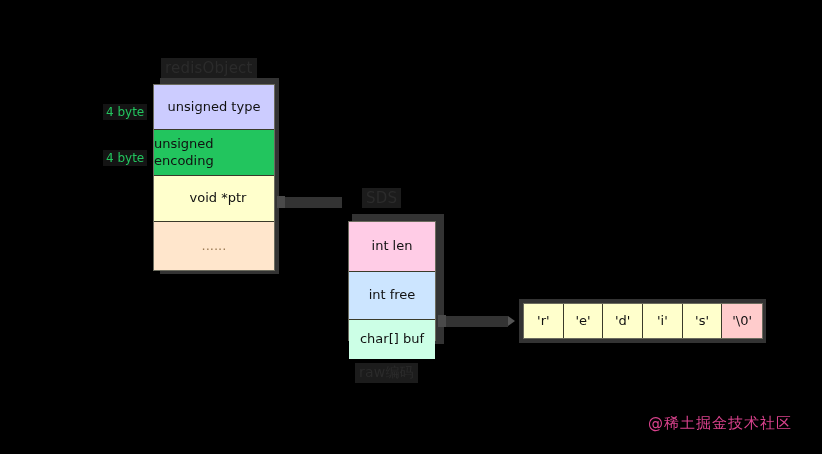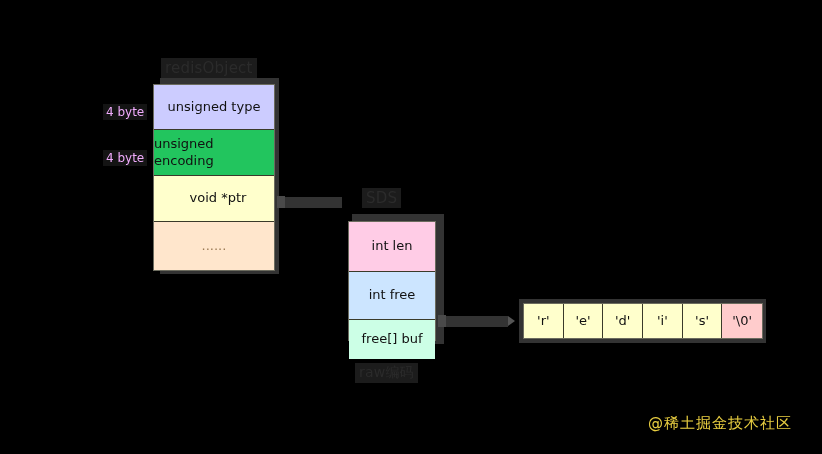--- a/index.html
+++ b/index.html
@@ -51,21 +51,21 @@
     letter-spacing: .2px;
     white-space: nowrap;
     z-index: 3;
   }
   .dark-label.band {
     background: #1c1c1c;
     padding: 1px 4px;
   }
   .side-label {
     position: absolute;
-    color: #f0abfc;
+    color: #22c55e;
     font-size: 12px;
     white-space: nowrap;
     background: #141414;
     padding: 1px 3px;
     z-index: 3;
   }
 
   
   .conn {
     position: absolute;
@@ -98,21 +98,21 @@
   .chararr .cell {
     border-bottom: none;
     border-right: 1px solid #3a3a2a;
     font-size: 13px;
   }
   .chararr .cell:last-child { border-right: none; }
 
   
   .watermark {
     position: absolute;
-    color: #fde047;
+    color: #ec4899;
     font-size: 15px;
     letter-spacing: 1px;
     white-space: nowrap;
     opacity: .92;
     z-index: 5;
   }
 </style>
 </head>
 <body>
 
@@ -135,21 +135,21 @@
   <div class="tail-nub" style="left:277px; top:196px; width:8px; height:12px;"></div>
   <div class="conn" style="left:285px; top:197px; width:57px; height:11px;"></div>
 
   <div class="dark-label band" style="left:362px; top:188px;">SDS</div>
 
   <div class="shadow" style="left:352px; top:214px; width:92px; height:130px;"></div>
 
   <div class="struct" style="left:348px; top:221px; width:88px; height:120px;">
     <div class="cell" style="height:50px; background:#ffcce6;">int len</div>
     <div class="cell" style="height:48px; background:#cce5ff;">int free</div>
-    <div class="cell" style="height:39px; background:#ccffe6;">free[] buf</div>
+    <div class="cell" style="height:39px; background:#ccffe6;">char[] buf</div>
   </div>
 
   <div class="tail-nub" style="left:438px; top:315px; width:8px; height:12px;"></div>
   <div class="conn" style="left:446px; top:316px; width:62px; height:11px;"></div>
   <div class="arrowhead" style="left:508px; top:316px;"></div>
 
   <div class="dark-label band" style="left:355px; top:363px; font-size:14px;">raw编码</div>
 
   <div class="shadow" style="left:519px; top:299px; width:247px; height:44px;"></div>
 

